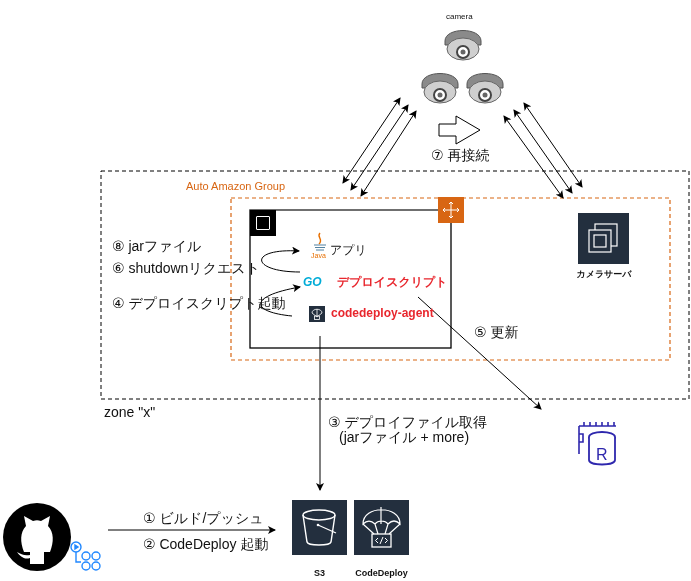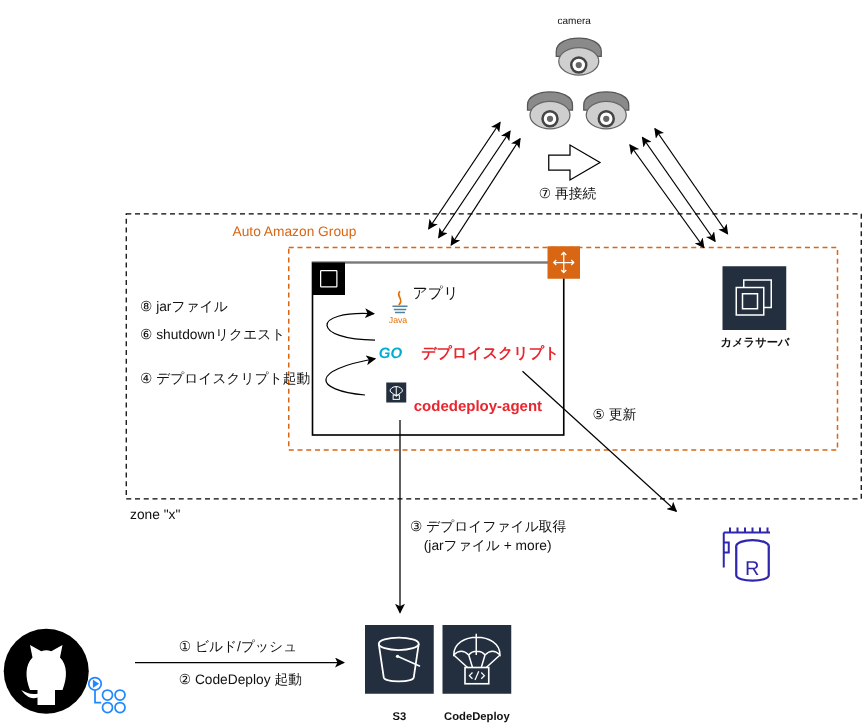--- a/index.html
+++ b/index.html
@@ -1,19 +1,19 @@
 <!DOCTYPE html>
 <html><head>
 <meta charset="utf-8">
 <style>
   html,body{margin:0;padding:0;background:#ffffff;}
   #canvas{position:relative;width:691px;height:581px;overflow:hidden;background:#fff;font-family:"Liberation Sans","DejaVu Sans",sans-serif;color:#111;text-decoration:underline;}
   #lines{position:absolute;left:0;top:0;width:691px;height:581px;}
   .abs{position:absolute;}
-  .lbl{position:absolute;font-size:11px;line-height:13px;white-space:nowrap;color:#111;}
+  .lbl{position:absolute;font-size:14px;line-height:13px;white-space:nowrap;color:#111;}
   .small{font-size:8px;}
   .bold{font-weight:bold;}
   .red{color:#e8262d;font-weight:bold;font-size:12px;}
   .orange{color:#d86613;font-size:11px;}
   .awsicon{position:absolute;background:#232f3e;}
   .caption{position:absolute;font-size:9px;font-weight:bold;text-align:center;white-space:nowrap;}
 </style>
 </head>
 <body>
 
@@ -94,32 +94,32 @@
         <path d="M11,7 L13,5 L15,7 M11,19 L13,21 L15,19 M7,11 L5,13 L7,15 M19,11 L21,13 L19,15"></path>
       </g>
     </svg>
   </div>
 
   <svg class="abs" style="left:310px;top:231px;" width="22" height="28" viewBox="0 0 22 28">
     <path d="M10,2 C6,6 14,8 9,13" stroke="#e76f00" stroke-width="1.4" fill="none"></path>
     <path d="M4,14 L16,14 M5,16.5 L15,16.5 M6,19 L14,19" stroke="#5382a1" stroke-width="1.2"></path>
     <text x="1" y="27" font-size="7" fill="#e76f00" font-family="Liberation Sans, sans-serif">Java</text>
   </svg>
-  <span class="lbl" style="left:330px;top:228px;font-size:12px;">アプリ</span>
+  <span class="lbl" style="left:330px;top:244px;font-size:12px;">アプリ</span>
 
   <span class="lbl bold" style="left:303px;top:276px;color:#00acd7;font-size:12px;font-style:italic;">GO</span>
   <span class="lbl red" style="left:337px;top:276px;">デプロイスクリプト</span>
 
   <div class="awsicon" style="left:309px;top:306px;width:16px;height:16px;">
     <svg width="16" height="16" viewBox="0 0 16 16">
         <path d="M3,7 C3,2 13,2 13,7 M3,7 L8,11 L13,7 M8,3 L8,11" stroke="#fff" stroke-width="0.8" fill="none"></path>
         <rect x="5.5" y="10" width="5" height="3.5" fill="none" stroke="#fff" stroke-width="0.8"></rect>
       </svg>
   </div>
-  <span class="lbl red" style="left:331px;top:307px;margin-top:12px;">codedeploy-agent</span>
+  <span class="lbl red" style="left:331px;top:307px;">codedeploy-agent</span>
 
   <span class="lbl" style="left:112px;top:240px;">⑧ jarファイル</span>
   <span class="lbl" style="left:112px;top:262px;">⑥ shutdownリクエスト</span>
   <span class="lbl" style="left:112px;top:297px;">④ デプロイスクリプト起動</span>
   <span class="lbl" style="left:474px;top:326px;">⑤ 更新</span>
   <span class="lbl" style="left:328px;top:416px;">③ デプロイファイル取得</span>
   <span class="lbl" style="left:339px;top:431px;">(jarファイル + more)</span>
   <span class="lbl" style="left:143px;top:512px;">① ビルド/プッシュ</span>
   <span class="lbl" style="left:143px;top:538px;">② CodeDeploy 起動</span>
 

